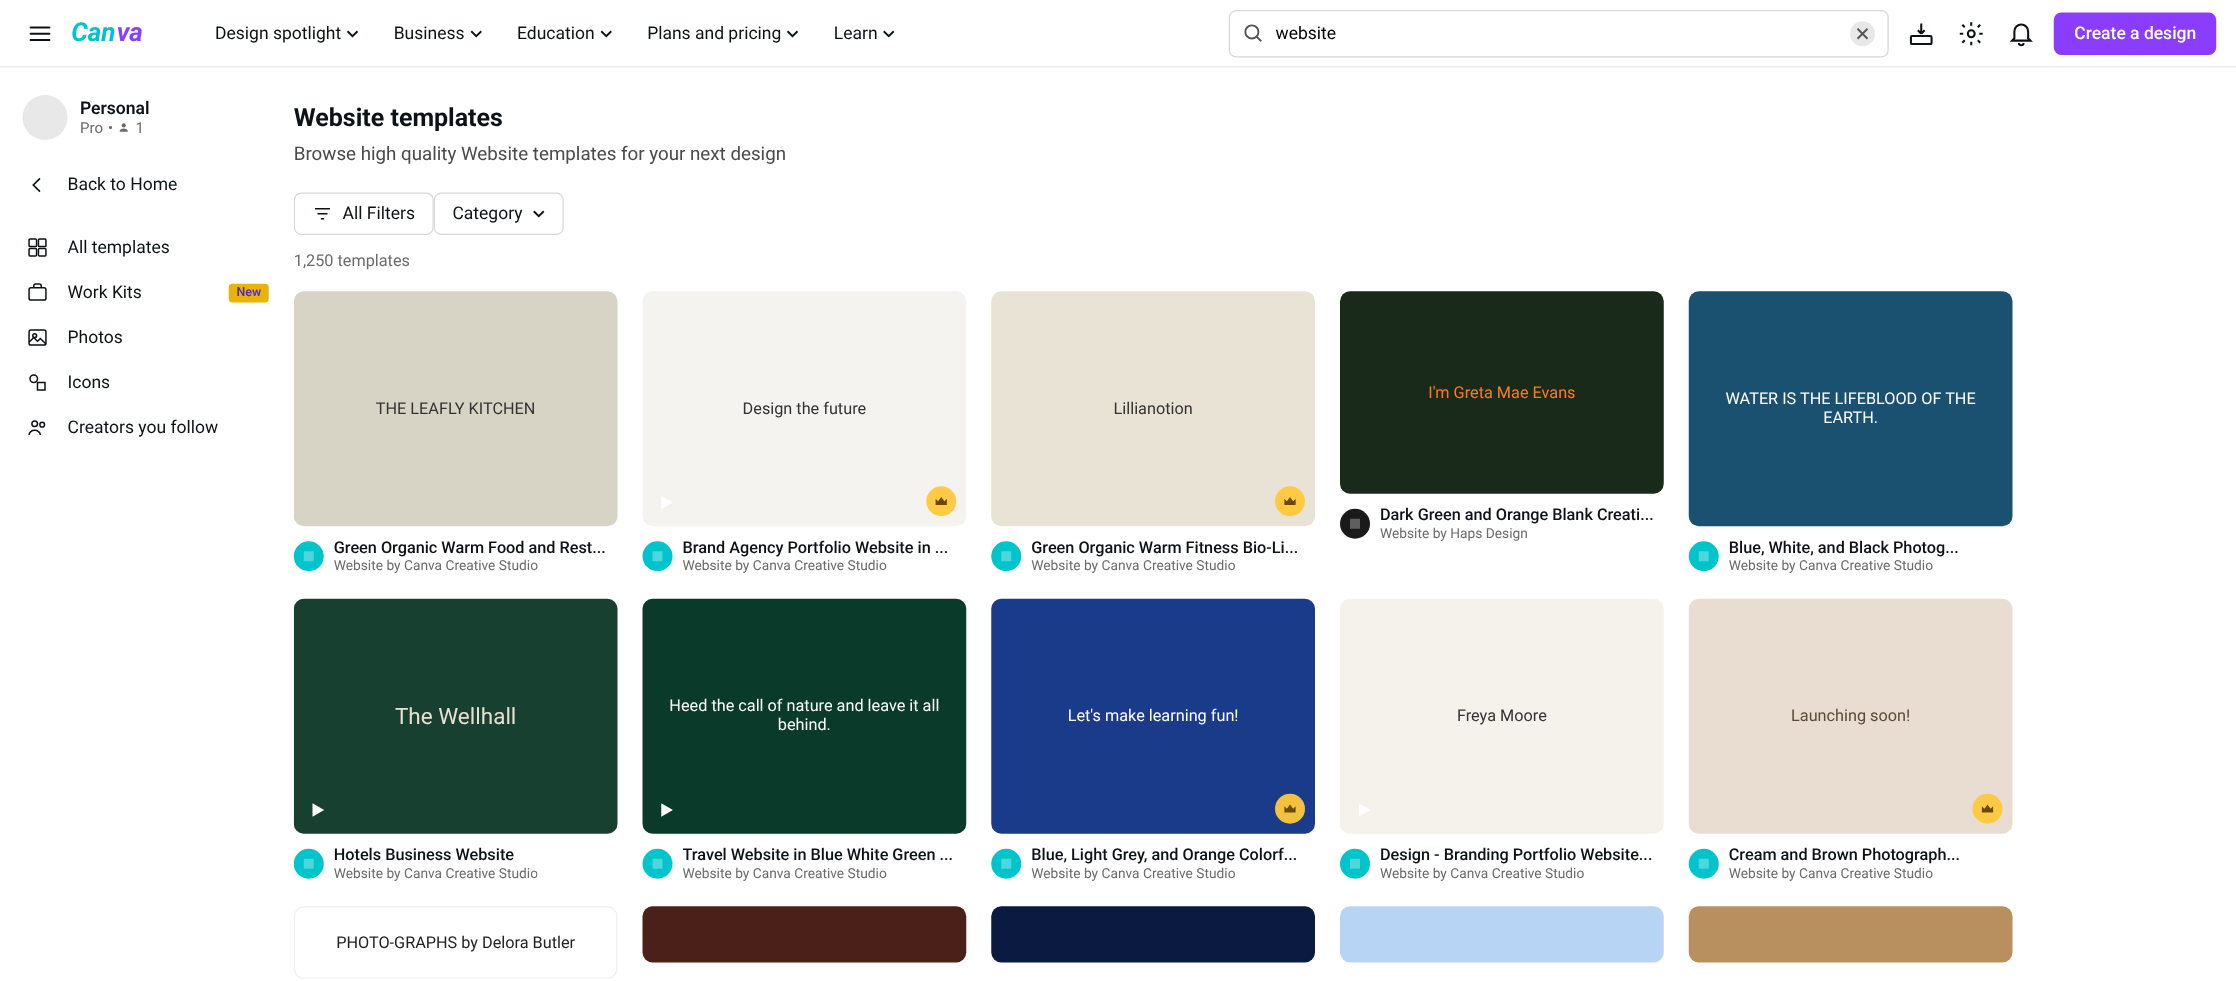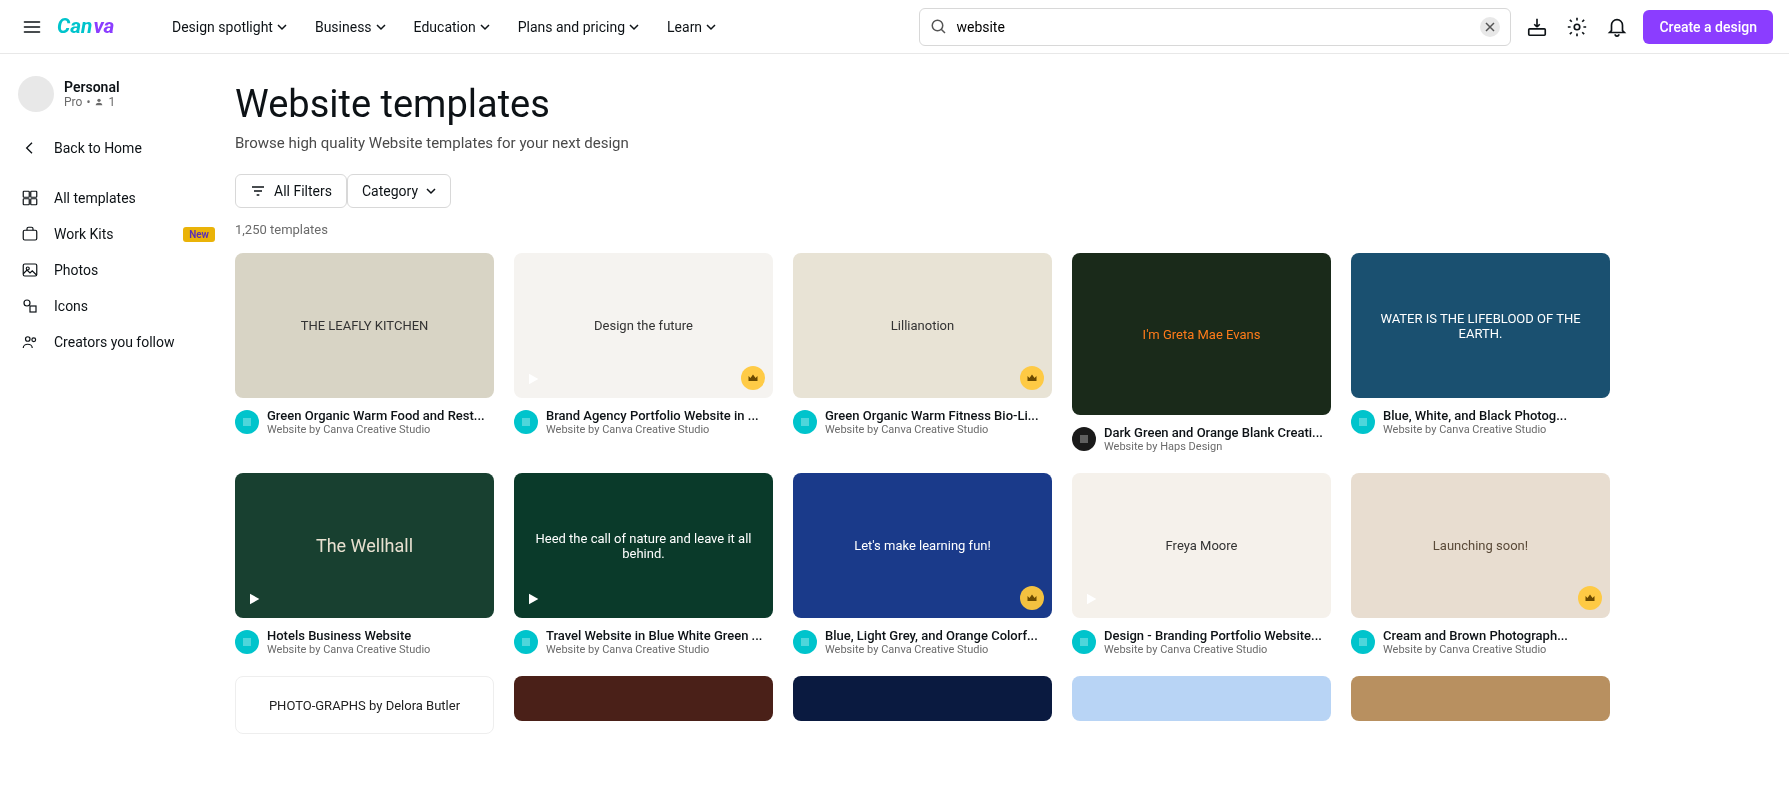--- a/index.html
+++ b/index.html
@@ -8,51 +8,51 @@
     .topbar { display: flex; align-items: center; height: 54px; padding: 0 16px; border-bottom: 1px solid #e8e8e8; gap: 8px; }
     .menu-btn { width: 32px; height: 32px; display: flex; align-items: center; justify-content: center; cursor: pointer; }
     .logo { width: 80px; height: 26px; display: flex; align-items: center; }
     .logo svg { width: 100%; height: 100%; }
     
     .top-nav { display: flex; gap: 28px; margin-left: 28px; }
     .top-nav-item { display: flex; align-items: center; gap: 4px; cursor: pointer; font-size: 14px; color: #0d1216; }
     .chevron-down { width: 10px; height: 10px; }
     
     .search-wrap { margin-left: auto; display: flex; align-items: center; gap: 12px; }
-    .search-box { width: 592px; height: 38px; border: 1px solid #d8d8d8; border-radius: 6px; display: flex; align-items: center; padding: 0 10px; gap: 8px; }
+    .search-box { width: 528px; height: 38px; border: 1px solid #d8d8d8; border-radius: 6px; display: flex; align-items: center; padding: 0 10px; gap: 8px; }
     .search-box input { flex: 1; border: none; outline: none; font-size: 14px; background: transparent; }
     .clear-btn { width: 20px; height: 20px; border-radius: 50%; background: #e8e8e8; display: flex; align-items: center; justify-content: center; cursor: pointer; font-size: 12px; color: #555; }
     .icon-btn { width: 28px; height: 28px; display: flex; align-items: center; justify-content: center; cursor: pointer; }
     .create-btn { background: #8b3dff; color: #fff; border: none; border-radius: 6px; padding: 9px 16px; font-size: 14px; font-weight: 500; cursor: pointer; }
     
     .layout { display: flex; }
     
     .sidebar { width: 235px; padding: 16px 10px; flex-shrink: 0; }
     .profile { display: flex; align-items: center; gap: 10px; padding: 6px 8px 18px; }
     .avatar { width: 36px; height: 36px; border-radius: 50%; background: #e8e8e8; }
     .profile-name { font-size: 14px; font-weight: 600; }
     .profile-sub { font-size: 12px; color: #6b6b6b; display: flex; align-items: center; gap: 4px; }
     
     .side-item { display: flex; align-items: center; gap: 14px; padding: 8px 10px; border-radius: 6px; cursor: pointer; font-size: 14px; color: #0d1216; }
     .side-icon { width: 20px; height: 20px; display: flex; align-items: center; justify-content: center; flex-shrink: 0; }
     .new-badge { margin-left: auto; background: #eab308; color: #5a2db8; font-size: 10px; font-weight: 600; padding: 2px 6px; border-radius: 3px; }
     .side-separator { height: 14px; }
     
     .main { flex: 1; padding: 28px 0 0 0; overflow: hidden; }
-    .page-title { font-size: 38px; font-weight: 400; margin-bottom: 8px; }
+    .page-title { font-size: 20px; font-weight: 700; margin-bottom: 8px; }
     .page-sub { font-size: 15px; color: #4a4a4a; margin-bottom: 22px; }
     
     .filters-row { display: flex; margin-bottom: 14px; }
     .filter-pill { display: flex; align-items: center; gap: 8px; border: 1px solid #d8d8d8; border-radius: 6px; padding: 8px 14px; font-size: 14px; cursor: pointer; }
     
     .count-text { font-size: 13px; color: #6b6b6b; margin-bottom: 16px; }
     
     .grid { display: flex; flex-wrap: wrap; gap: 20px; }
     .card { width: 259px; display: flex; flex-direction: column; }
-    .thumb { width: 100%; height: 145px; border-radius: 8px; background: #d8d4c9; position: relative; overflow: hidden; display: flex; align-items: center; justify-content: center; font-size: 13px; color: #333; text-align: center; }
+    .thumb { width: 100%; height: 188px; border-radius: 8px; background: #d8d4c9; position: relative; overflow: hidden; display: flex; align-items: center; justify-content: center; font-size: 13px; color: #333; text-align: center; }
     .thumb.tall { height: 162px; }
     .premium-badge { position: absolute; bottom: 8px; right: 8px; width: 24px; height: 24px; border-radius: 50%; background: rgba(255,200,60,0.95); display: flex; align-items: center; justify-content: center; }
     .video-badge { position: absolute; bottom: 8px; left: 8px; width: 22px; height: 22px; display: flex; align-items: center; justify-content: center; }
     
     .card-meta { display: flex; align-items: center; gap: 8px; margin-top: 10px; }
     .author-avatar { width: 24px; height: 24px; border-radius: 50%; background: #00c4cc; flex-shrink: 0; display: flex; align-items: center; justify-content: center; }
     .author-avatar.dark { background: #1a1a1a; }
     .card-titles { min-width: 0; overflow: hidden; }
     .card-title { font-size: 13px; font-weight: 500; white-space: nowrap; overflow: hidden; text-overflow: ellipsis; }
     .card-author { font-size: 11px; color: #6b6b6b; white-space: nowrap; overflow: hidden; text-overflow: ellipsis; }

